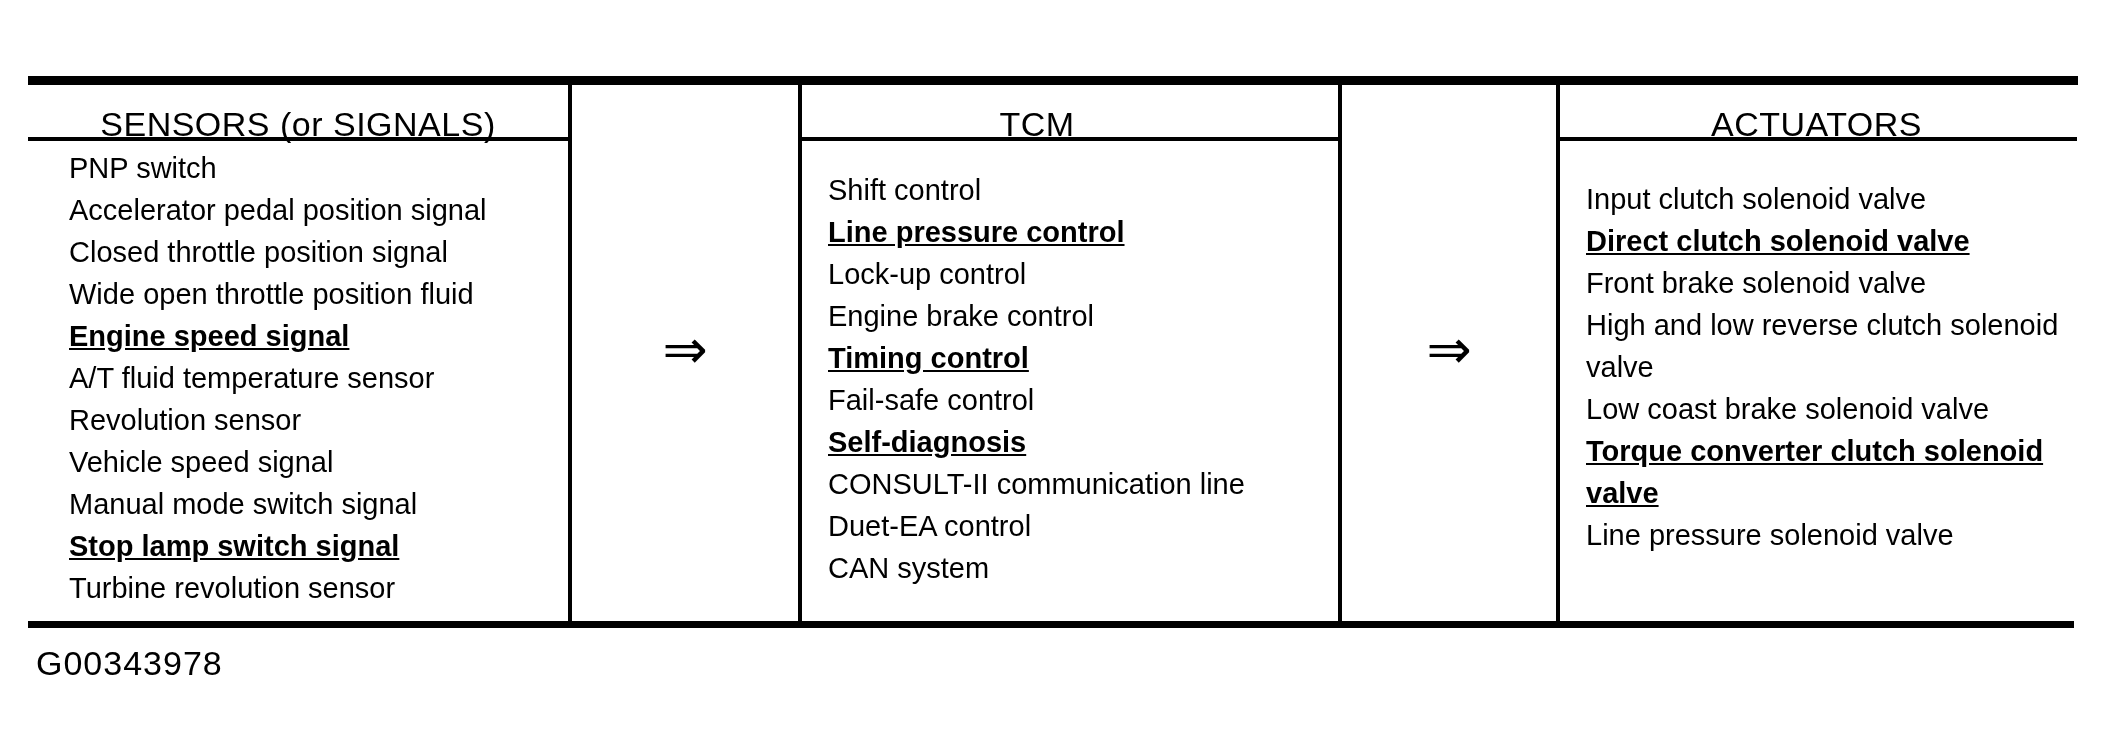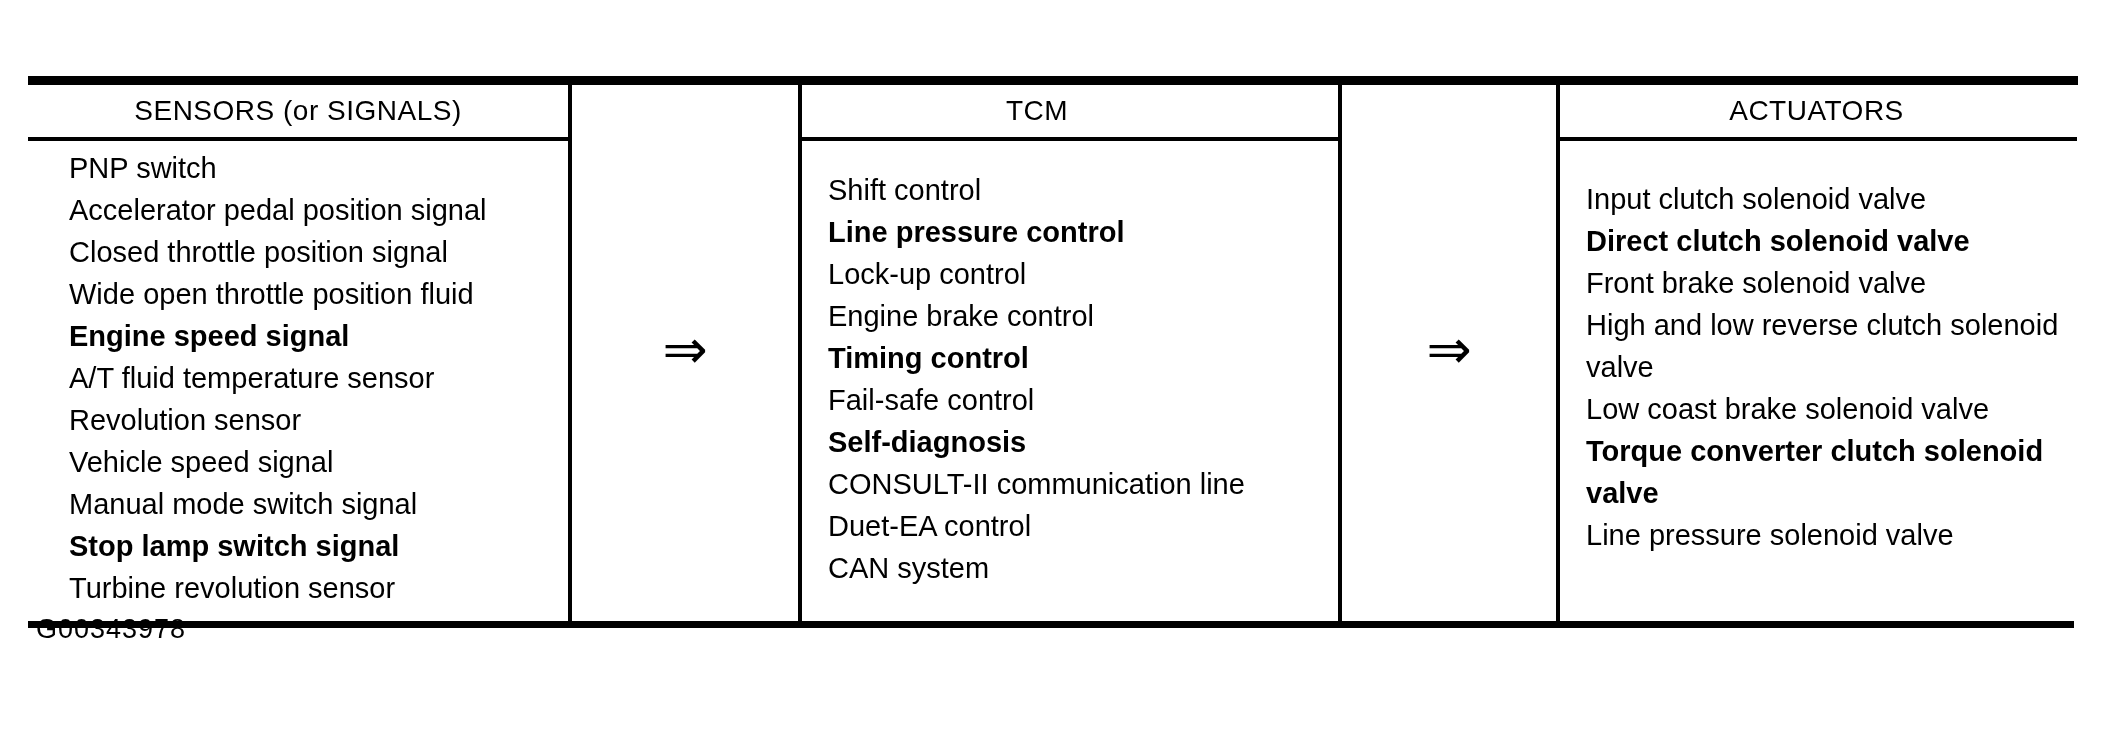--- a/index.html
+++ b/index.html
@@ -26,60 +26,60 @@
   .hu2 { left: 798px;  top: 137px; width: 540px; height: 4px; }
   .hu3 { left: 1556px; top: 137px; width: 521px; height: 4px; }
   .v   { top: 85px; width: 4px; height: 540px; }
   .v1  { left: 568px; }
   .v2  { left: 798px; }
   .v3  { left: 1338px; }
   .v4  { left: 1556px; }
 
   .col-header {
     position: absolute;
-    top: 86px;
+    top: 99px;
     height: 50px;
     display: flex;
     align-items: center;
     justify-content: center;
-    font-size: 28px;
+    font-size: 34px;
     letter-spacing: 0.5px;
     white-space: nowrap;
   }
   .h1 { left: 28px;   width: 540px; }
   .h2 { left: 798px;  width: 478px; }
   .h3 { left: 1556px; width: 521px; }
 
   .cell-list {
     position: absolute;
     font-size: 29px;
     line-height: 42px;
   }
   .sensors-list   { left: 60px;   top: 147px; width: 506px; margin-left: 9px; }
   .tcm-list       { left: 828px;  top: 169px; width: 508px; }
   .actuators-list { left: 1586px; top: 178px; width: 492px; }
-  .cell-line.bold { font-weight: bold; }
+  .cell-line.bold { font-weight: bold; text-decoration: underline; }
 
   .arrow {
     position: absolute;
     width: 110px;
     top: 318px;
     text-align: center;
     font-family: "DejaVu Sans", sans-serif;
     font-size: 54px;
     line-height: 64px;
   }
   .a1 { left: 630px; }
   .a2 { left: 1394px; }
 
   .figure-code {
     position: absolute;
     left: 36px;
-    top: 614px;
-    font-size: 27px;
+    top: 644px;
+    font-size: 34px;
     letter-spacing: 1px;
   }
 </style>
 </head>
 <body>
 
 <div class="page">
 
   <div class="line top-border"></div>
   <div class="line hu1"></div>

